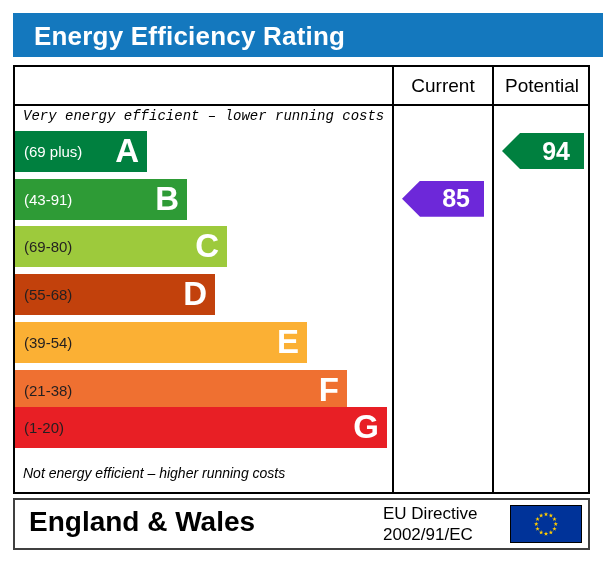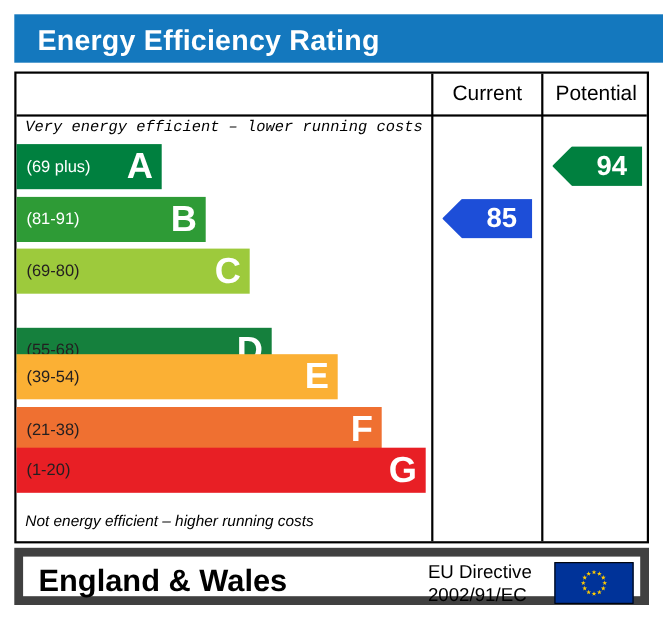--- a/index.html
+++ b/index.html
@@ -162,21 +162,21 @@
     width: 82px;
   }
 
   
   .footer-box {
     position: absolute;
     left: 13px;
     top: 498px;
     width: 577px;
     height: 52px;
-    border: 8px solid #404040;
+    border: 2px solid #404040;
     box-sizing: border-box;
     background: #ffffff;
   }
   .region-name {
     position: absolute;
     left: 14px;
     top: 6px;
     font-size: 28px;
     font-weight: bold;
     color: #000000;
@@ -224,46 +224,46 @@
 
     <div class="caption top">Very energy efficient – lower running costs</div>
     <div class="caption bottom">Not energy efficient – higher running costs</div>
 
     <div class="bands">
         <div class="band" style="top: 3px; width: 132px; background: rgb(0, 128, 63);">
           <span class="band-range" style="color: rgb(255, 255, 255);">(69 plus)</span>
           <span class="band-letter">A</span>
         </div>
         <div class="band" style="top: 50.7143px; width: 172px; background: rgb(46, 155, 54);">
-          <span class="band-range" style="color: rgb(255, 255, 255);">(81-91)</span>
+          <span class="band-range" style="color: rgb(255, 255, 255);">(43-91)</span>
           <span class="band-letter">B</span>
         </div>
         <div class="band" style="top: 98.4286px; width: 212px; background: rgb(157, 202, 60);">
           <span class="band-range" style="color: rgb(35, 31, 32);">(69-80)</span>
           <span class="band-letter">C</span>
         </div>
-        <div class="band" style="top: 146.143px; width: 232px; background: #15803d; margin-top: 24px;">
+        <div class="band" style="top: 146.143px; width: 200px; background: #c2410c;">
           <span class="band-range" style="color: rgb(35, 31, 32);">(55-68)</span>
           <span class="band-letter">D</span>
         </div>
         <div class="band" style="top: 193.857px; width: 292px; background: rgb(251, 176, 52); padding-left: 28px;">
           <span class="band-range" style="color: rgb(35, 31, 32);">(39-54)</span>
           <span class="band-letter">E</span>
         </div>
         <div class="band" style="top: 241.571px; width: 332px; background: rgb(239, 112, 49);">
           <span class="band-range" style="color: rgb(35, 31, 32);">(21-38)</span>
           <span class="band-letter">F</span>
         </div>
         <div class="band" style="top: 279px; width: 372px; background: rgb(232, 31, 37); padding-left: 36px;">
           <span class="band-range" style="color: rgb(35, 31, 32);">(1-20)</span>
           <span class="band-letter">G</span>
         </div>
       </div>
 
-    <div class="arrow current" style="background: #1d4ed8; top: 113.714px;">
+    <div class="arrow current" style="background: #6d28d9; top: 113.714px;">
       <span>85</span>
     </div>
     <div class="arrow potential" style="background: rgb(0, 128, 63); top: 66px;">
       <span>94</span>
     </div>
   </div>
 
   <div class="footer-box">
     <div class="region-name">England &amp; Wales</div>
     <div class="directive">

